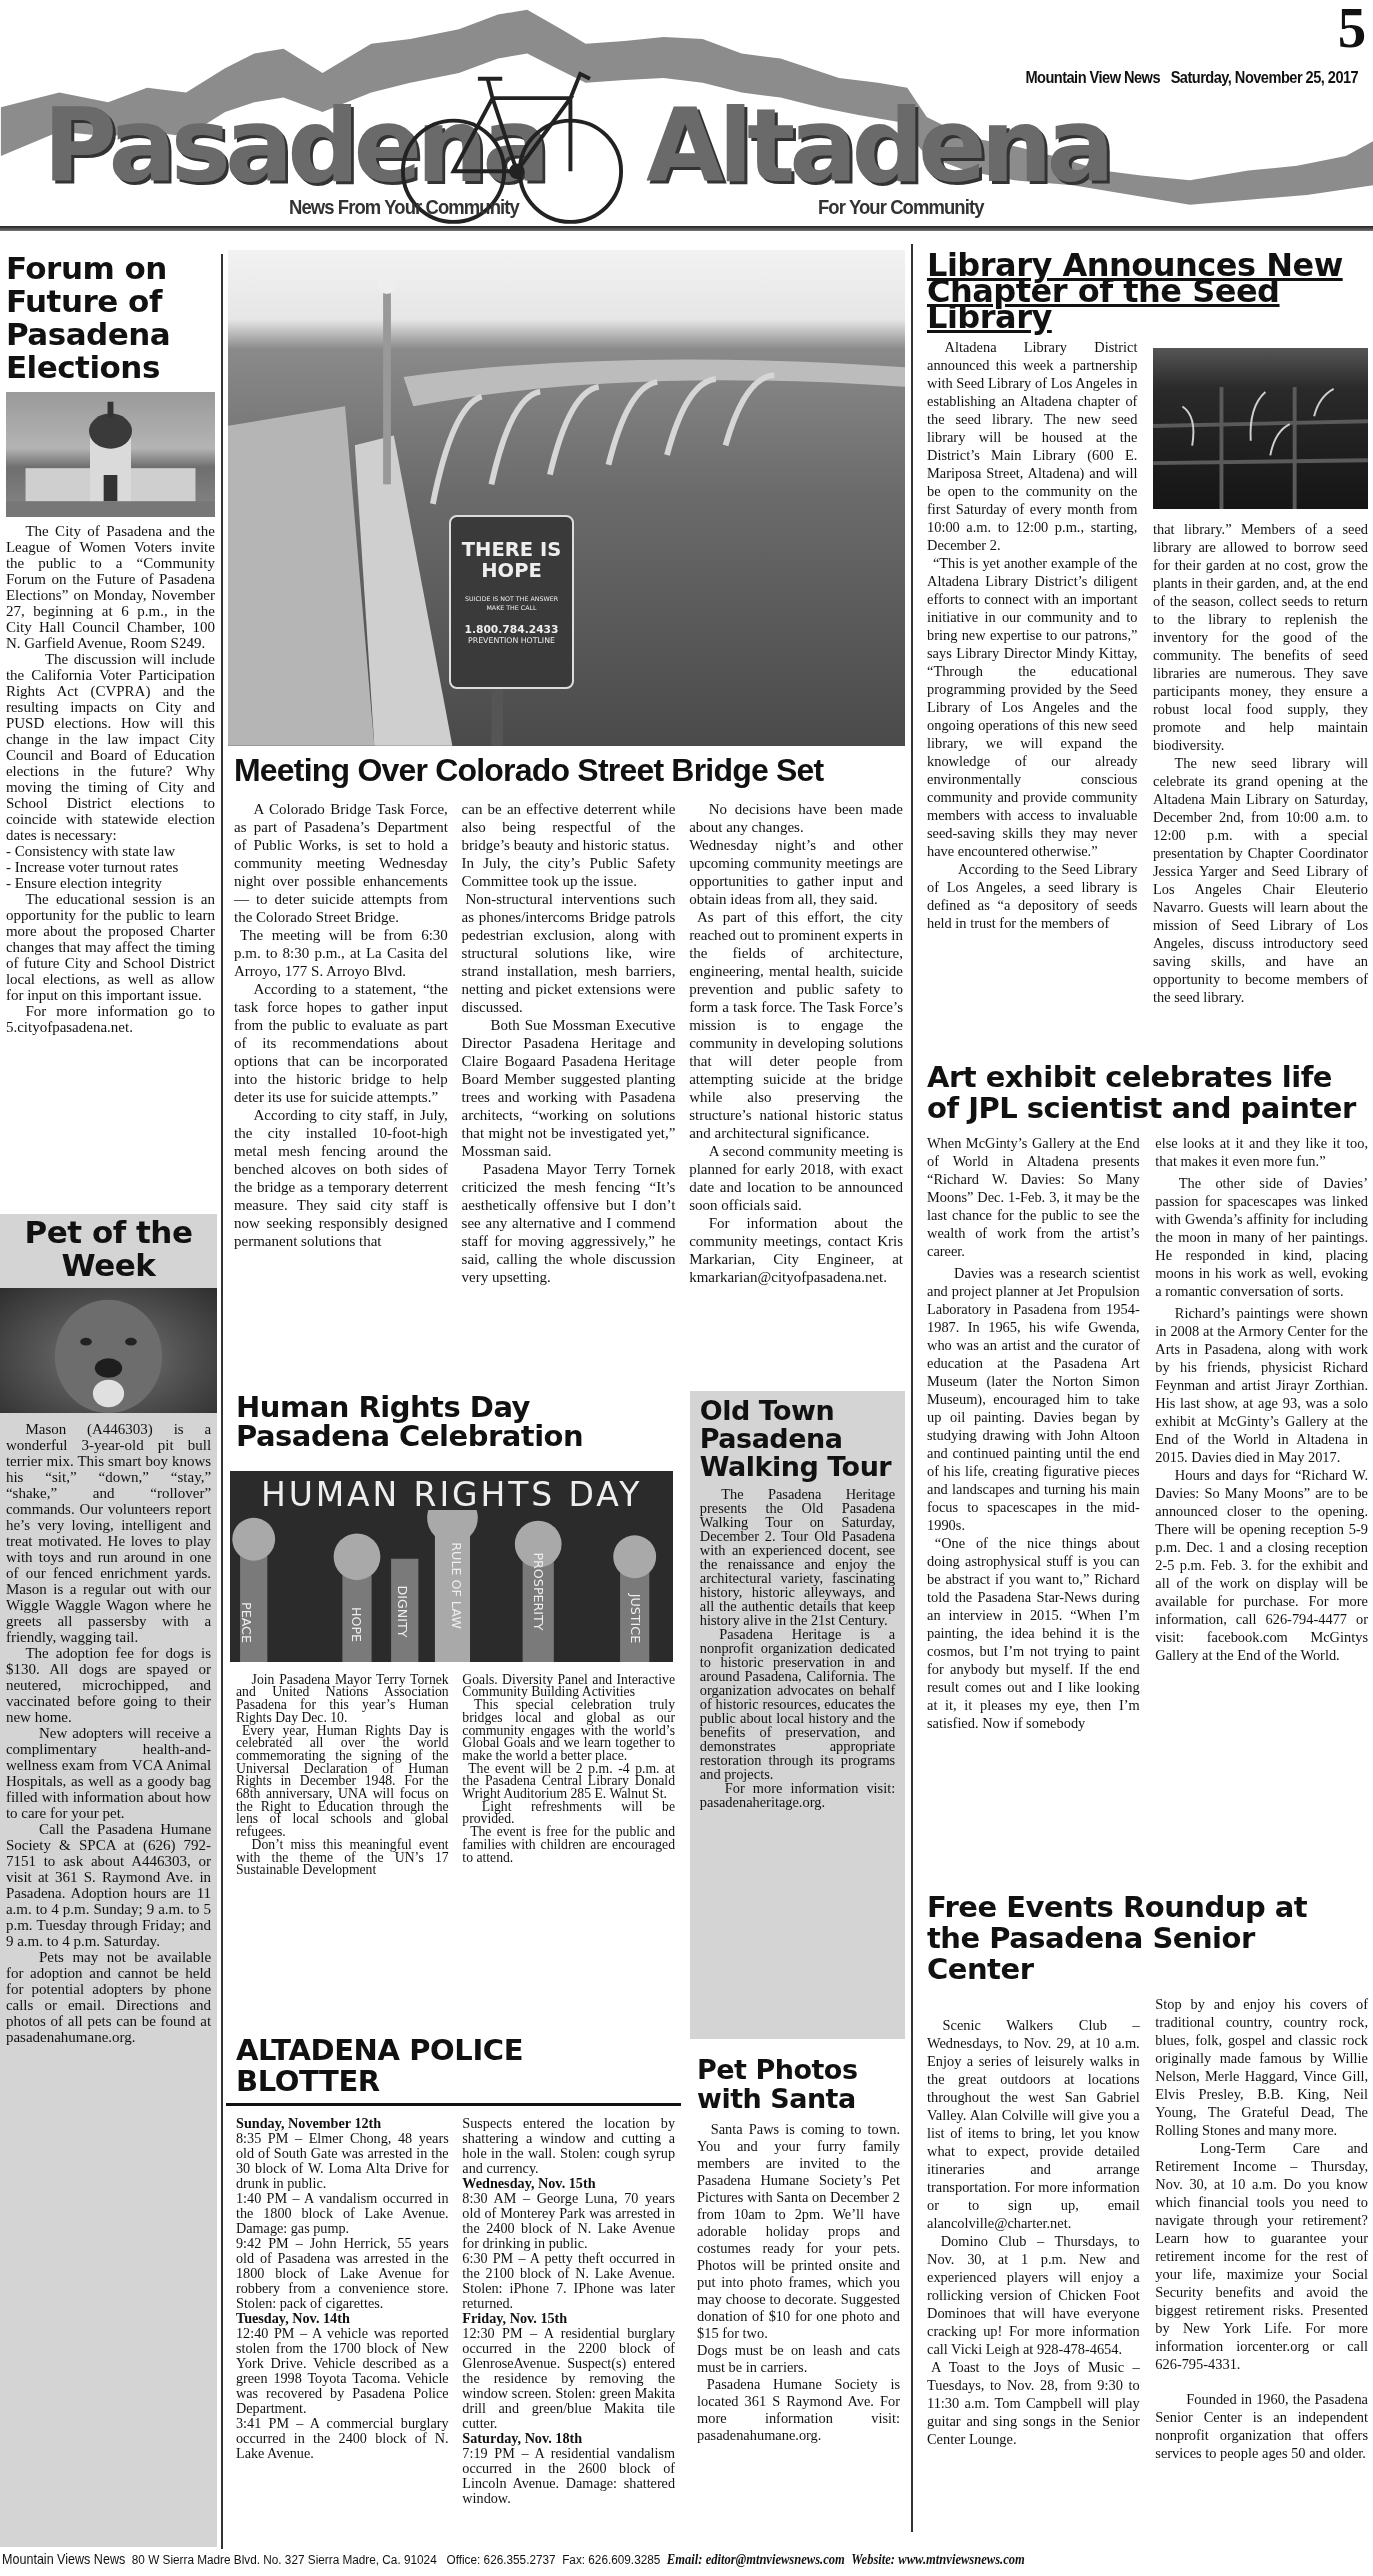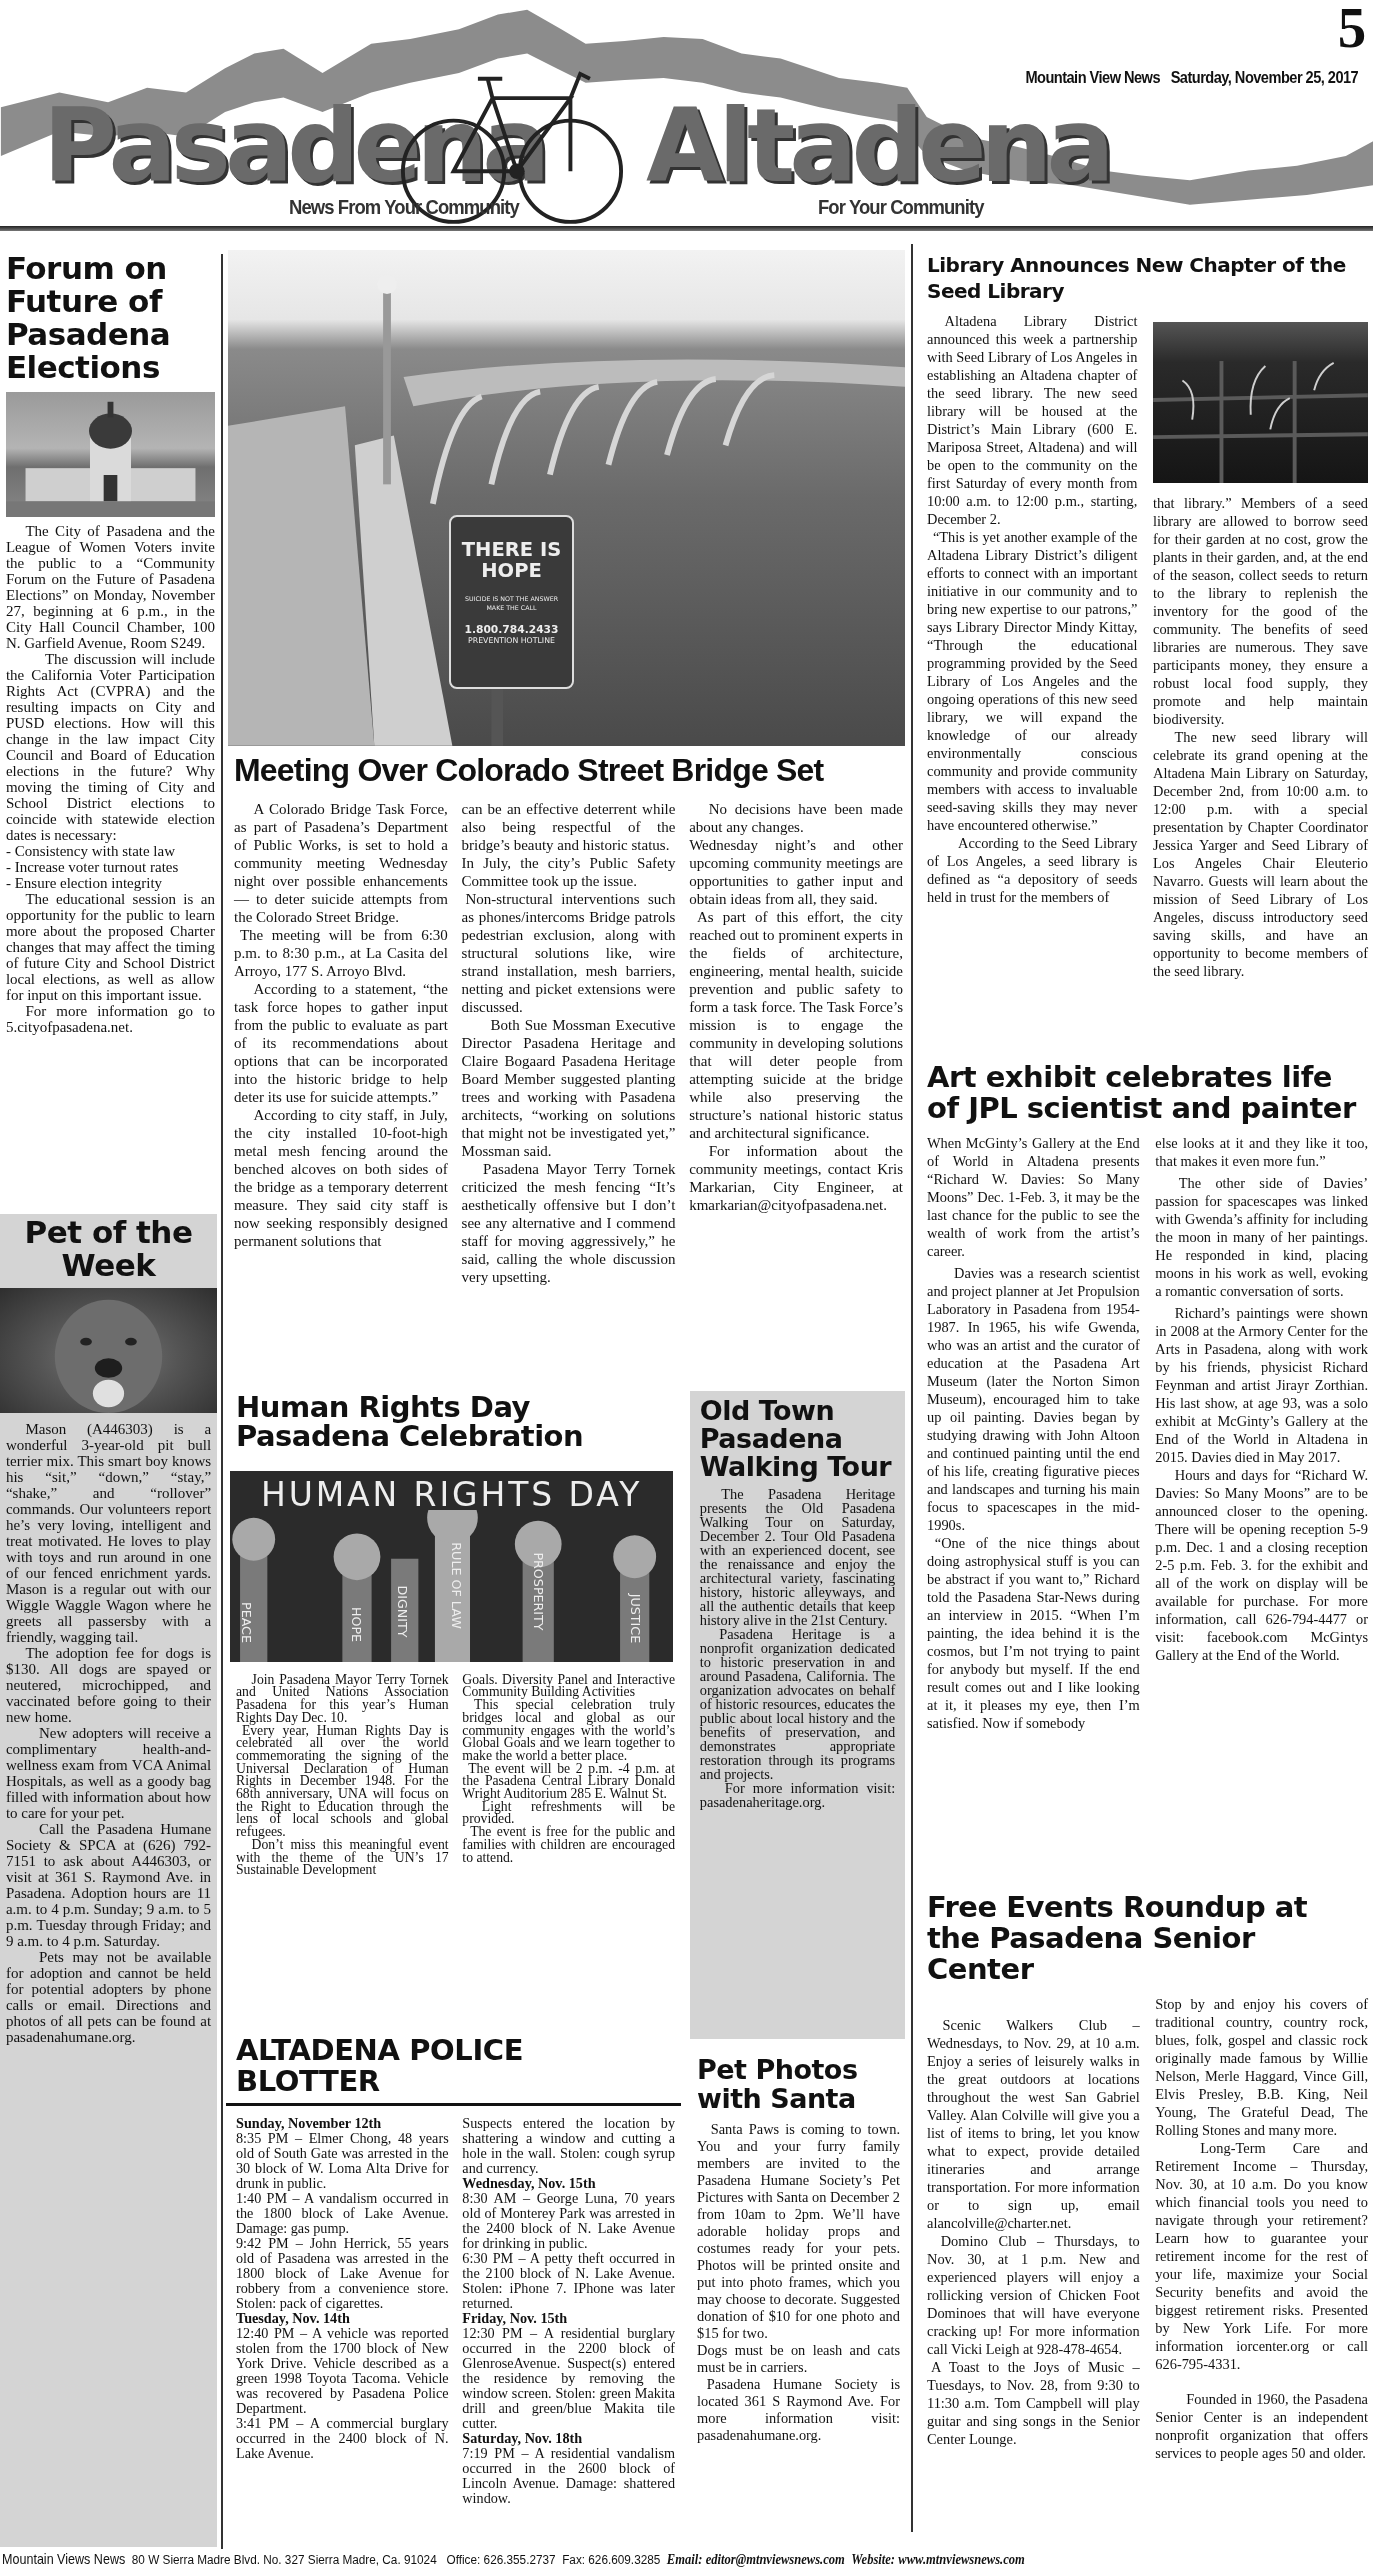--- a/index.html
+++ b/index.html
@@ -144,20 +144,21 @@
       <p class="ni">can be an effective deterrent while also being respectful of the bridge’s beauty and historic status.</p>
       <p class="ni">In July, the city’s Public Safety Committee took up the issue.</p>
       <p style="text-indent:3.9px">Non-structural interventions such as phones/intercoms Bridge patrols pedestrian exclusion, along with structural solutions like, wire strand installation, mesh barriers, netting and picket extensions were discussed.</p>
       <p style="text-indent:29px">Both Sue Mossman Executive Director Pasadena Heritage and Claire Bogaard Pasadena Heritage Board Member suggested planting trees and working with Pasadena architects, “working on solutions that might not be investigated yet,” Mossman said.</p>
       <p style="text-indent:21.5px">Pasadena Mayor Terry Tornek criticized the mesh fencing “It’s aesthetically offensive but I don’t see any alternative and I commend staff for moving aggressively,” he said, calling the whole discussion very upsetting.</p>
     </div>
     <div>
       <p>No decisions have been made about any changes.</p>
       <p class="ni">Wednesday night’s and other upcoming community meetings are opportunities to gather input and obtain ideas from all, they said.</p>
       <p style="text-indent:7.8px">As part of this effort, the city reached out to prominent experts in the fields of architecture, engineering, mental health, suicide prevention and public safety to form a task force. The Task Force’s mission is to engage the community in developing solutions that will deter people from attempting suicide at the bridge while also preserving the structure’s national historic status and architectural significance.</p>
+      <p>A second community meeting is planned for early 2018, with exact date and location to be announced soon officials said.</p>
       <p>For information about the community meetings, contact Kris Markarian, City Engineer, at kmarkarian@cityofpasadena.net.</p>
     </div>
   </div>
 </section>
 
 <section class="abs" style="left:236px;top:1393px;width:439px;">
   <h2 class="hl" style="font-size:29px;line-height:29px;">Human Rights Day Pasadena Celebration</h2>
   <div class="photo" style="position:relative;margin:20px 0 0 -5.9px;width:443px;height:191px;background:#2b2b2b;">
     <div style="text-align:center;color:#eee;font-family:'DejaVu Sans',sans-serif;font-size:33px;line-height:39px;letter-spacing:2.9px;margin-top:3.9px;">HUMAN RIGHTS DAY</div>
     <svg class="abs" style="left:0;top:39px" width="443" height="152" viewBox="0 0 454 156">
@@ -240,21 +241,21 @@
 <section class="abs" style="left:697px;top:2055px;width:203px;">
   <h2 class="hl" style="font-size:27px;line-height:29px;">Pet Photos with Santa</h2>
   <div class="body" style="margin-top:7.8px;font-size:14.4px;line-height:17px;">
     <p style="text-indent:13.7px">Santa Paws is coming to town. You and your furry family members are invited to the Pasadena Humane Society’s Pet Pictures with Santa on December 2 from 10am to 2pm. We’ll have adorable holiday props and costumes ready for your pets. Photos will be printed onsite and put into photo frames, which you may choose to decorate. Suggested donation of $10 for one photo and $15 for two.</p>
     <p class="ni">Dogs must be on leash and cats must be in carriers.</p>
     <p style="text-indent:9.8px">Pasadena Humane Society is located 361 S Raymond Ave. For more information visit: pasadenahumane.org.</p>
   </div>
 </section>
 
 <section class="abs" style="left:927px;top:252px;width:441px;">
-  <h2 class="hl" style="font-size:20px;line-height:26px;">Library Announces New Chapter of the Seed Library</h2>
+  <h2 class="hl" style="font-size:32px;line-height:26px;text-decoration:underline;">Library Announces New Chapter of the Seed Library</h2>
   <div class="cols2 body" style="margin-top:7.8px;font-size:14.4px;line-height:18px;gap:15.6px;">
     <div>
       <p style="text-indent:17.6px">Altadena Library District announced this week a partnership with Seed Library of Los Angeles in establishing an Altadena chapter of the seed library. The new seed library will be housed at the District’s Main Library (600 E. Mariposa Street, Altadena) and will be open to the community on the first Saturday of every month from 10:00 a.m. to 12:00 p.m., starting, December 2.</p>
       <p style="text-indent:5.9px">“This is yet another example of the Altadena Library District’s diligent efforts to connect with an important initiative in our community and to bring new expertise to our patrons,” says Library Director Mindy Kittay, “Through the educational programming provided by the Seed Library of Los Angeles and the ongoing operations of this new seed library, we will expand the knowledge of our already environmentally conscious community and provide community members with access to invaluable seed-saving skills they may never have encountered otherwise.”</p>
       <p style="text-indent:31px">According to the Seed Library of Los Angeles, a seed library is defined as “a depository of seeds held in trust for the members of</p>
     </div>
     <div>
       <div class="photo" style="position:relative;width:100%;height:161px;margin-top:9.8px;margin-bottom:11.7px;background:linear-gradient(#555 0%,#2a2a2a 25%,#151515 100%);">
         <svg width="215" height="161" viewBox="0 0 220 165">
           <g stroke="#5a5a5a" stroke-width="4" fill="none">

